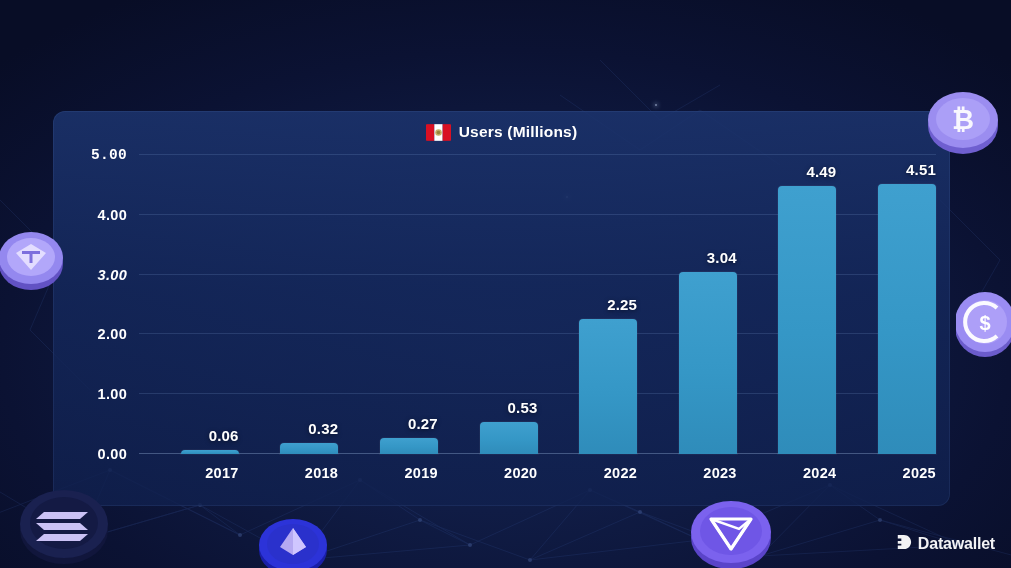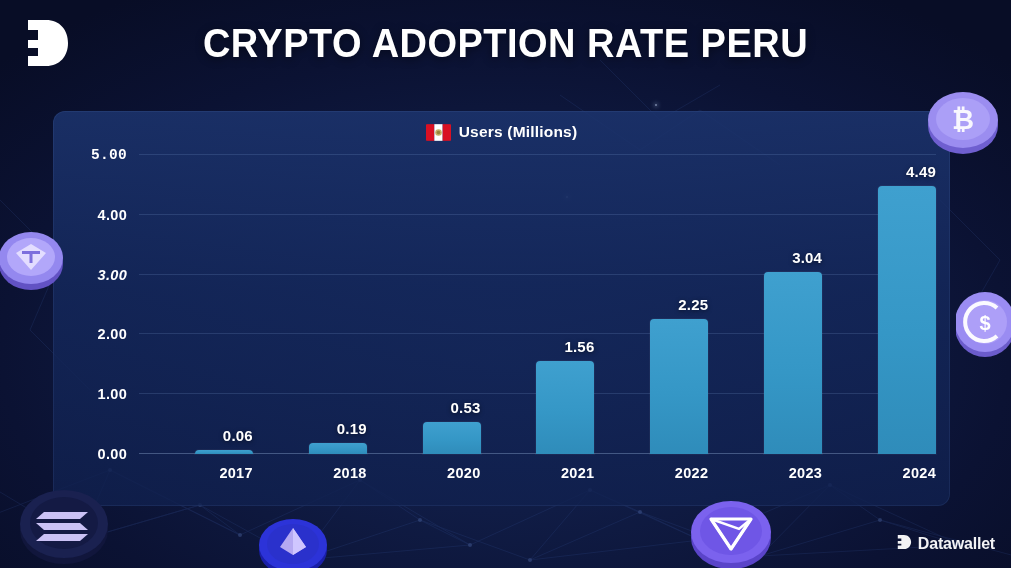--- a/index.html
+++ b/index.html
@@ -230,30 +230,20 @@
         <circle cx="470" cy="545" r="2"></circle>
       <circle cx="590" cy="490" r="2"></circle>
         <circle cx="700" cy="540" r="2"></circle>
       <circle cx="830" cy="485" r="2"></circle>
         <circle cx="960" cy="545" r="2"></circle>
     </g>
   </svg>
   <div class="sparkle" style="left:655px; top:104px;"></div>
   <div class="sparkle" style="left:566px; top:196px; opacity:.3;"></div>
 
-  <div class="header">
-    <div class="brand-logo">
-      <svg viewBox="0 0 48 50" width="48" height="50">
-        <path d="M6 2 H24 C38 2 46 12 46 25 C46 38 38 48 24 48 H6 V38 H16 V30 H6 V22 H16 V12 H6 Z" fill="#ffffff"></path>
-        <rect x="6" y="22" width="9" height="8" fill="#ffffff"></rect>
-        <rect x="6" y="38" width="9" height="9" fill="#ffffff"></rect>
-      </svg>
-    </div>
-    <div class="page-title">CRYPTO ADOPTION RATE PERU</div>
-  </div>
 
   <div class="chart-card">
 
     <div class="legend">
       <span>
         <svg class="flag-icon" viewBox="0 0 30 20">
           <rect x="0" y="0" width="10" height="20" fill="#D91023"></rect>
           <rect x="10" y="0" width="10" height="20" fill="#ffffff"></rect>
           <rect x="20" y="0" width="10" height="20" fill="#D91023"></rect>
           <circle cx="15" cy="10" r="4" fill="#b9a24a" opacity=".85"></circle>
@@ -280,48 +270,53 @@
           <div class="ytick" style="bottom: 80%; transform: translateY(50%);">4.00</div>
           <div class="ytick" style="bottom: 100%; transform: translateY(50%); font-family: Liberation Mono, monospace;">5.00</div>
         </div>
       <div class="bars" id="bars">
           <div class="bar-slot">
             <div class="bar-value" style="bottom: calc(1.2% + 6px);">0.06</div>
             <div class="bar" style="height: 1.2%;"></div>
             <div class="xtick">2017</div>
           </div>
           <div class="bar-slot">
-            <div class="bar-value" style="bottom: calc(3.8% + 6px);">0.19</div>
+            <div class="bar-value" style="bottom: calc(3.8% + 6px);">0.32</div>
             <div class="bar" style="height: 3.8%;"></div>
             <div class="xtick">2018</div>
+          </div>
+          <div class="bar-slot">
+            <div class="bar-value" style="bottom: calc(5.4% + 6px);">0.27</div>
+            <div class="bar" style="height: 5.4%;"></div>
+            <div class="xtick">2019</div>
           </div>
           <div class="bar-slot">
             <div class="bar-value" style="bottom: calc(10.6% + 6px);">0.53</div>
             <div class="bar" style="height: 10.6%;"></div>
             <div class="xtick">2020</div>
           </div>
           <div class="bar-slot">
-            <div class="bar-value" style="bottom: calc(31.2% + 6px);">1.56</div>
-            <div class="bar" style="height: 31.2%;"></div>
-            <div class="xtick">2021</div>
-          </div>
-          <div class="bar-slot">
             <div class="bar-value" style="bottom: calc(45% + 6px);">2.25</div>
             <div class="bar" style="height: 45%;"></div>
             <div class="xtick">2022</div>
           </div>
           <div class="bar-slot">
             <div class="bar-value" style="bottom: calc(60.8% + 6px);">3.04</div>
             <div class="bar" style="height: 60.8%;"></div>
             <div class="xtick">2023</div>
           </div>
           <div class="bar-slot">
             <div class="bar-value" style="bottom: calc(89.8% + 6px);">4.49</div>
             <div class="bar" style="height: 89.8%;"></div>
             <div class="xtick">2024</div>
+          </div>
+          <div class="bar-slot">
+            <div class="bar-value" style="bottom: calc(90.2% + 6px);">4.51</div>
+            <div class="bar" style="height: 90.2%;"></div>
+            <div class="xtick">2025</div>
           </div>
         </div>
     </div>
   </div>
 
   <div class="coin" style="left:922px; top:82px; width:82px; height:76px;">
     <svg viewBox="0 0 82 76" width="82" height="76">
       <ellipse cx="41" cy="44" rx="35" ry="28" fill="#6f5fd0"></ellipse>
       <ellipse cx="41" cy="38" rx="35" ry="28" fill="#9b8df0"></ellipse>
       <ellipse cx="41" cy="37" rx="27" ry="21" fill="#ab9ff7"></ellipse>

